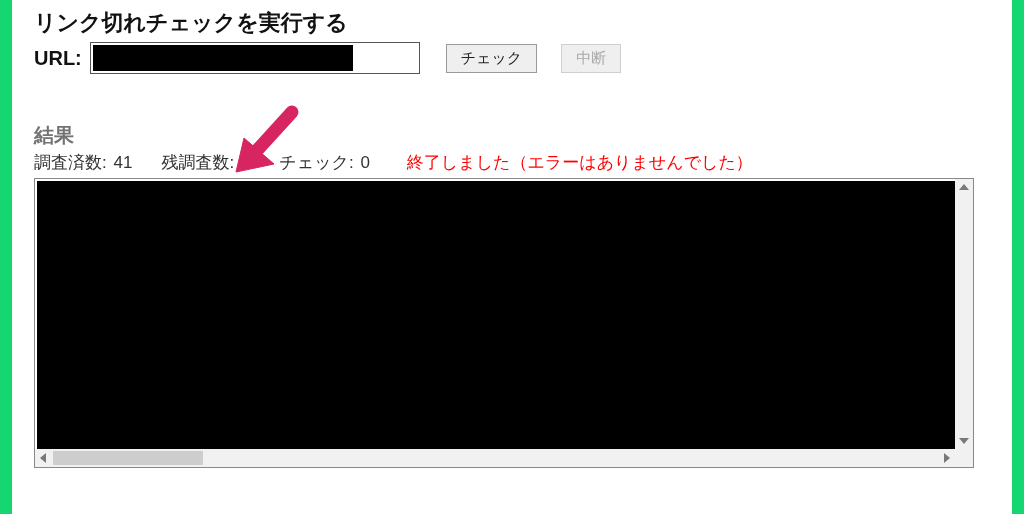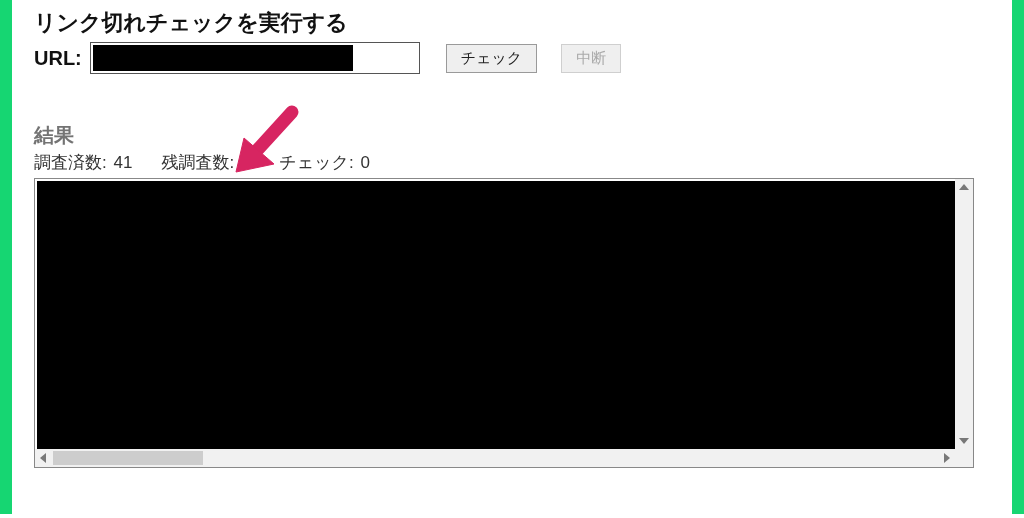--- a/index.html
+++ b/index.html
@@ -187,20 +187,21 @@
       <span class="stat-val">41</span>
     </span>
     <span>
       <span class="stat-label">残調査数:</span>
       <span class="stat-val">0</span>
     </span>
     <span>
       <span class="stat-label">チェック:</span>
       <span class="stat-val">0</span>
     </span>
+    <span class="status-msg">終了しました（エラーはありませんでした）</span>
   </div>
 
   <div class="result-box-wrap">
     <div class="result-box-inner"></div>
     <div class="vscroll">
       <div class="arrow-up"></div>
 
       <div class="arrow-down"></div>
     </div>
     <div class="hscroll">

